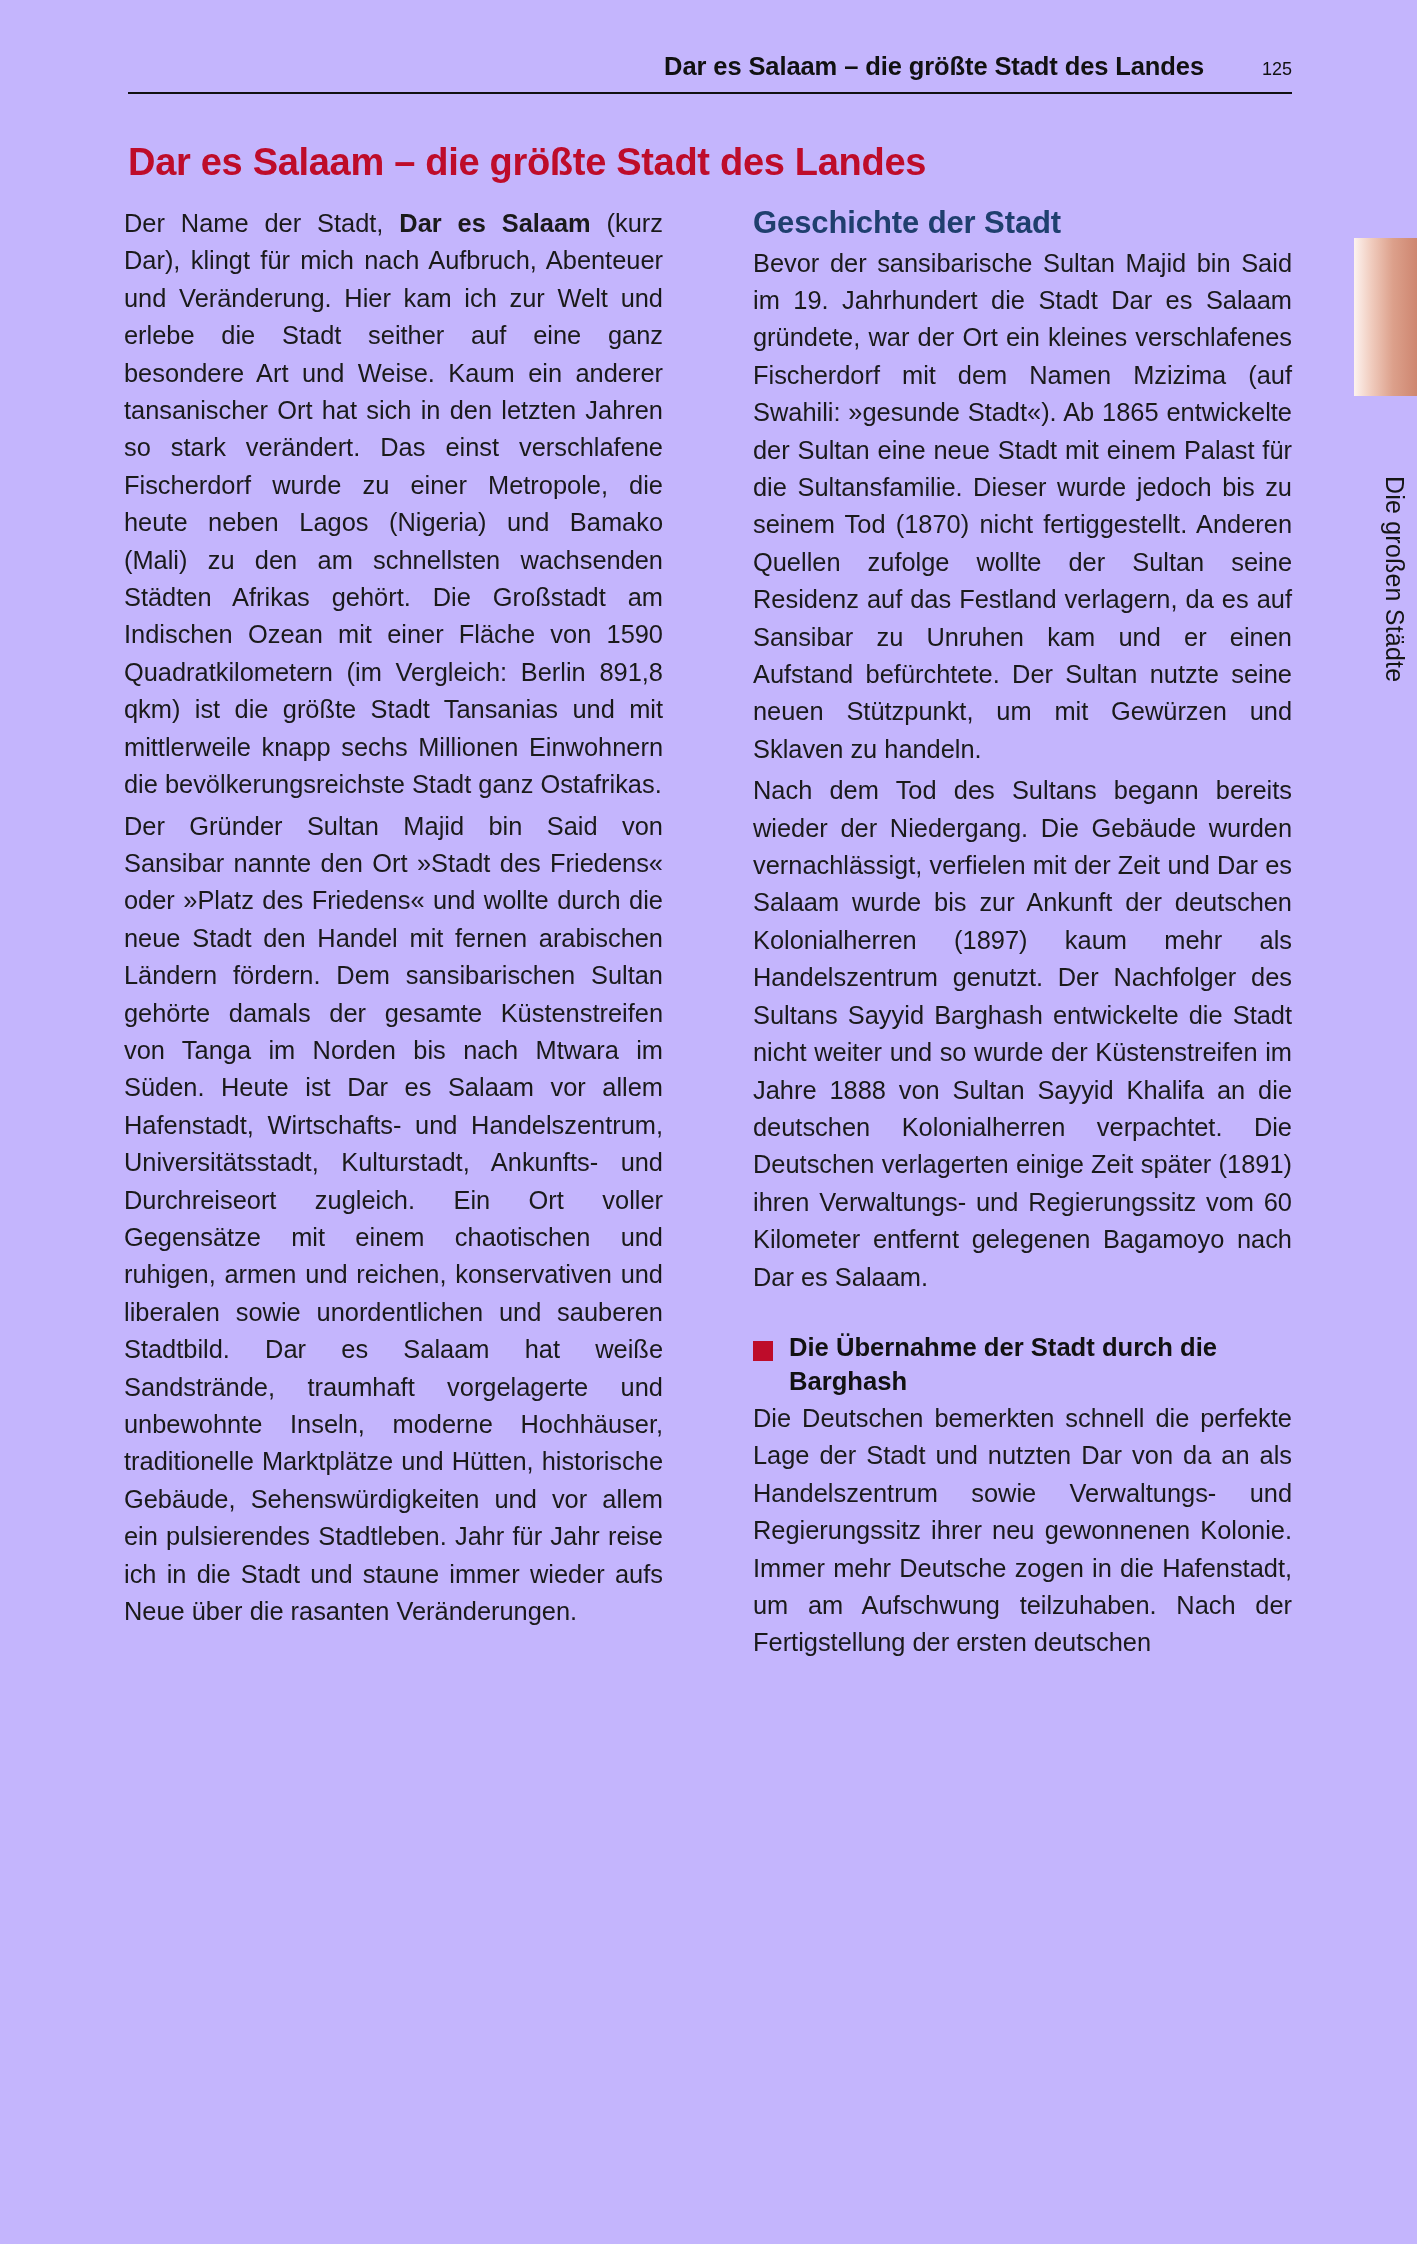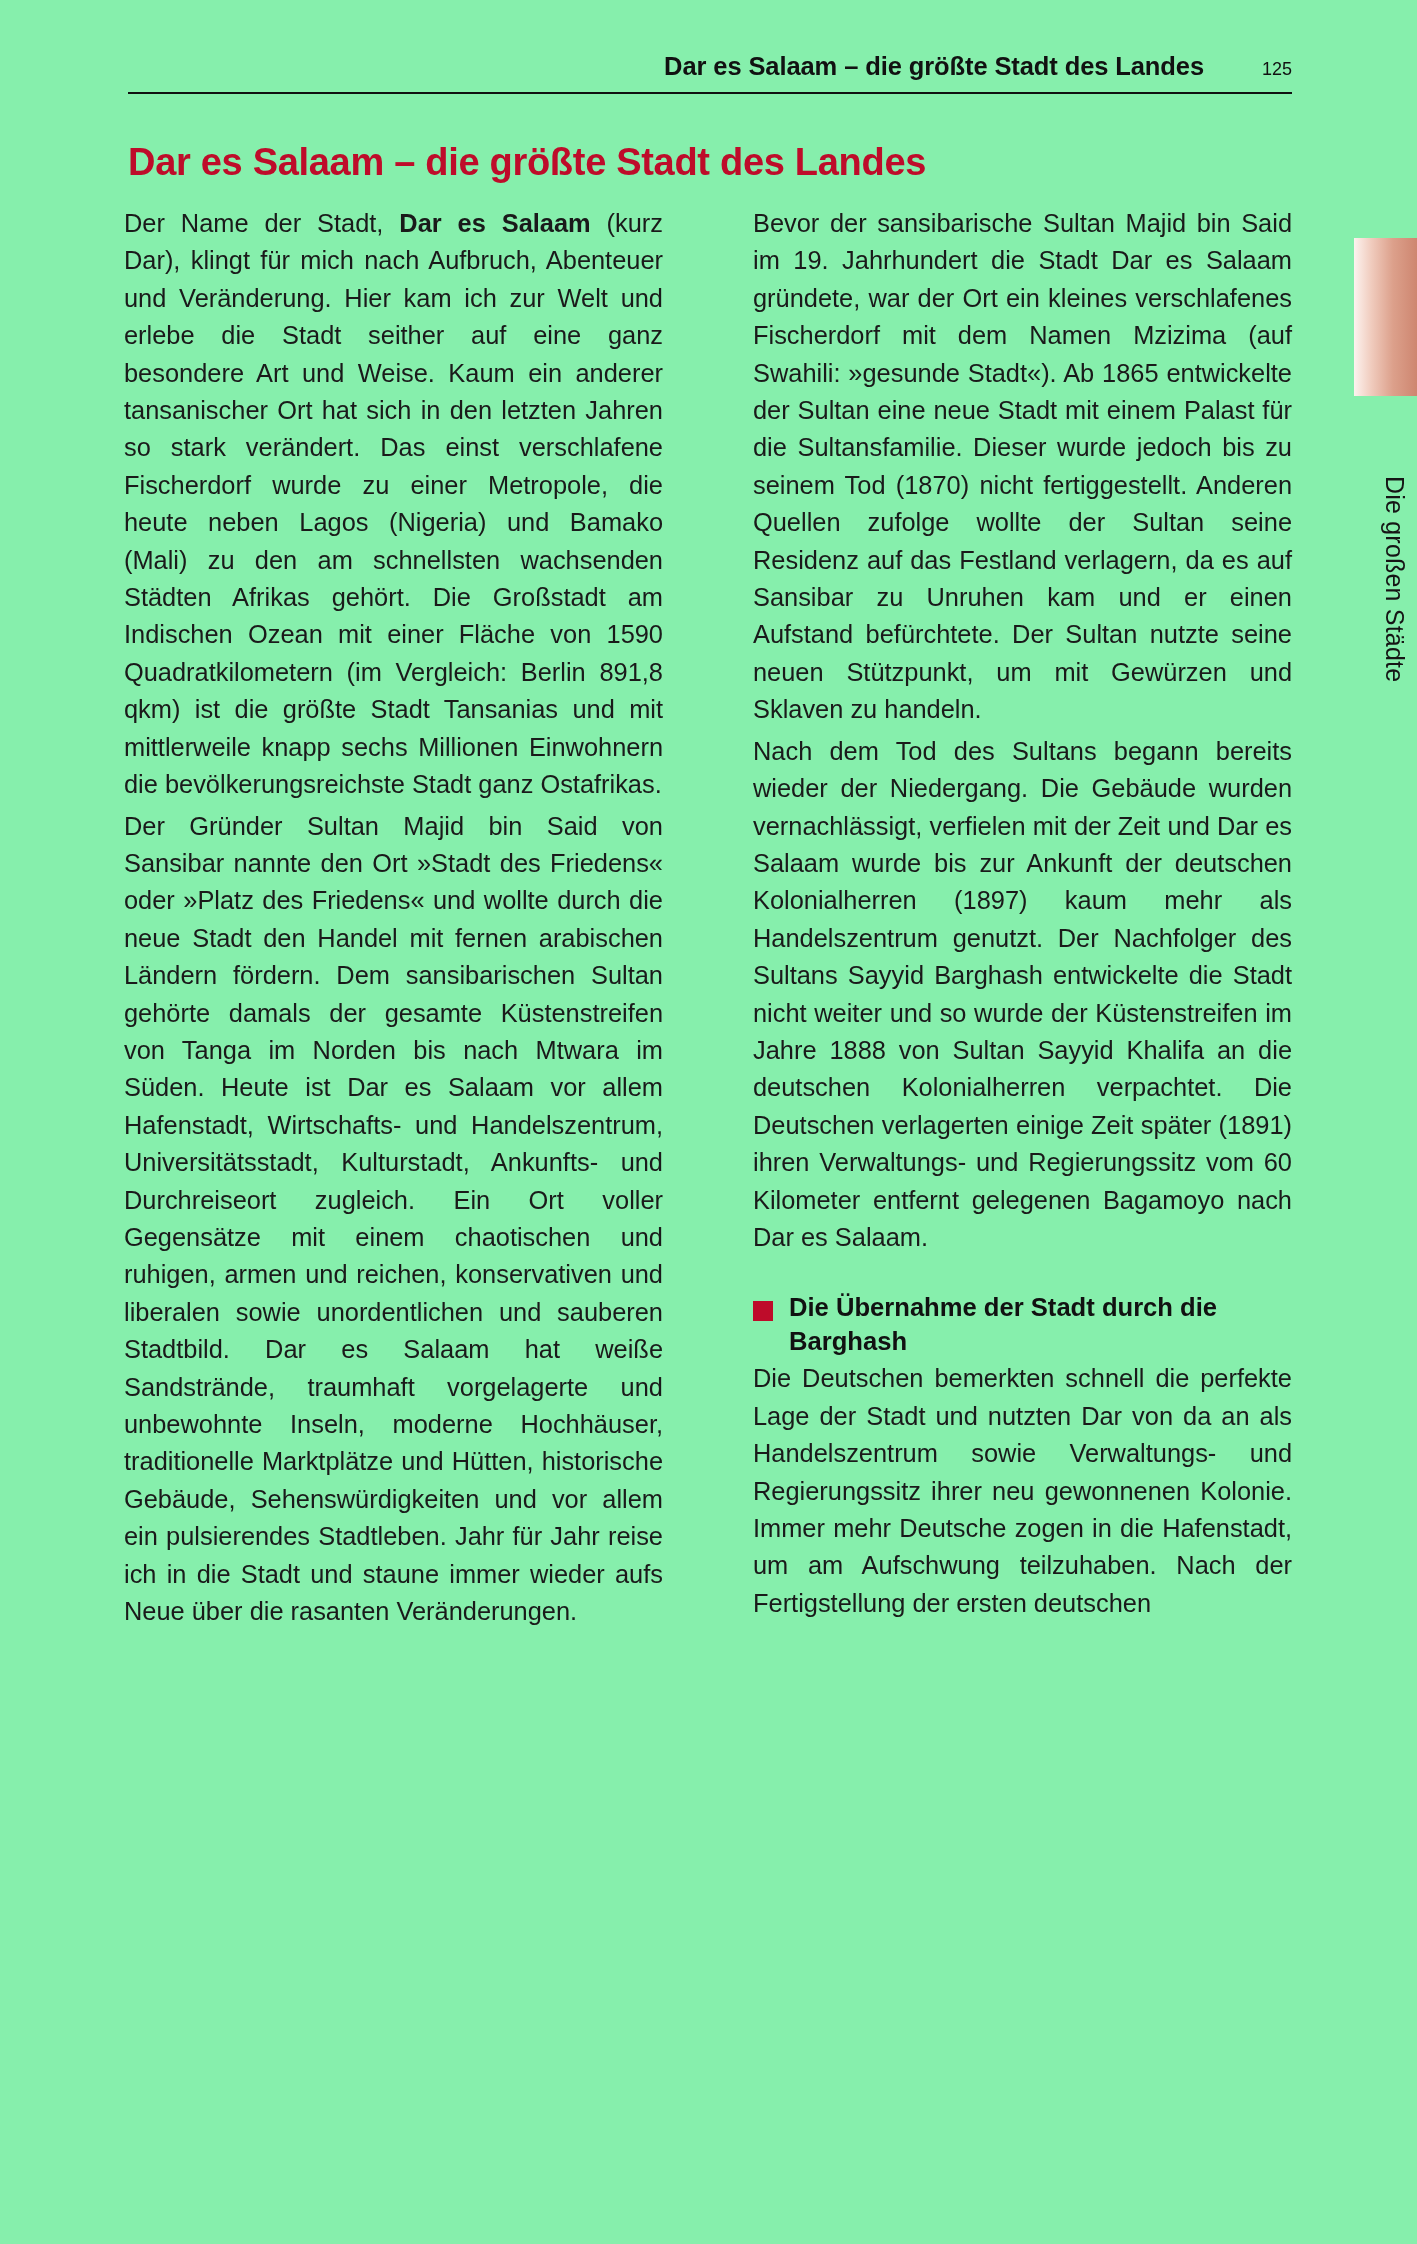--- a/index.html
+++ b/index.html
@@ -12,21 +12,21 @@
     height: 2244px;
     position: relative;
     font-family: "Liberation Sans", sans-serif;
     overflow: hidden;
   }
 
   
   .page {
     position: absolute;
     inset: 0;
-    background: #86efac;
+    background: #c4b5fd;
   }
 
   
   .running-head {
     position: absolute;
     left: 128px;
     right: 125px;
     top: 52px;
     display: flex;
     align-items: baseline;
@@ -172,20 +172,21 @@
   <h1 class="article-title">Dar es Salaam – die größte Stadt des Landes</h1>
 
   <div class="columns">
 
     <div class="col">
       <p class="body"><span>Der Name der Stadt, </span><b>Dar es Salaam</b><span> (kurz Dar), klingt für mich nach Aufbruch, Abenteuer und Veränderung. Hier kam ich zur Welt und erlebe die Stadt seither auf eine ganz besondere Art und Weise. Kaum ein anderer tansanischer Ort hat sich in den letzten Jahren so stark verändert. Das einst verschlafene Fischerdorf wurde zu einer Metropole, die heute neben Lagos (Nigeria) und Bamako (Mali) zu den am schnellsten wachsenden Städten Afrikas gehört. Die Großstadt am Indischen Ozean mit einer Fläche von 1590 Quadratkilometern (im Vergleich: Berlin 891,8 qkm) ist die größte Stadt Tansanias und mit mittlerweile knapp sechs Millionen Einwohnern die bevölkerungsreichste Stadt ganz Ostafrikas.</span></p>
       <p class="body">Der Gründer Sultan Majid bin Said von Sansibar nannte den Ort »Stadt des Friedens« oder »Platz des Friedens« und wollte durch die neue Stadt den Handel mit fernen arabischen Ländern fördern. Dem sansibarischen Sultan gehörte damals der gesamte Küstenstreifen von Tanga im Norden bis nach Mtwara im Süden. Heute ist Dar es Salaam vor allem Hafenstadt, Wirtschafts- und Handelszentrum, Universitätsstadt, Kulturstadt, Ankunfts- und Durchreiseort zugleich. Ein Ort voller Gegensätze mit einem chaotischen und ruhigen, armen und reichen, konservativen und liberalen sowie unordentlichen und sauberen Stadtbild. Dar es Salaam hat weiße Sandstrände, traumhaft vorgelagerte und unbewohnte Inseln, moderne Hochhäuser, traditionelle Marktplätze und Hütten, historische Gebäude, Sehenswürdigkeiten und vor allem ein pulsierendes Stadtleben. Jahr für Jahr reise ich in die Stadt und staune immer wieder aufs Neue über die rasanten Veränderungen.</p>
     </div>
 
     <div class="col">
+      <h2 class="section-heading">Geschichte der Stadt</h2>
       <p class="body">Bevor der sansibarische Sultan Majid bin Said im 19. Jahrhundert die Stadt Dar es Salaam gründete, war der Ort ein kleines verschlafenes Fischerdorf mit dem Namen Mzizima (auf Swahili: »gesunde Stadt«). Ab 1865 entwickelte der Sultan eine neue Stadt mit einem Palast für die Sultansfamilie. Dieser wurde jedoch bis zu seinem Tod (1870) nicht fertiggestellt. Anderen Quellen zufolge wollte der Sultan seine Residenz auf das Festland verlagern, da es auf Sansibar zu Unruhen kam und er einen Aufstand befürchtete. Der Sultan nutzte seine neuen Stützpunkt, um mit Gewürzen und Sklaven zu handeln.</p>
       <p class="body">Nach dem Tod des Sultans begann bereits wieder der Niedergang. Die Gebäude wurden vernachlässigt, verfielen mit der Zeit und Dar es Salaam wurde bis zur Ankunft der deutschen Kolonialherren (1897) kaum mehr als Handelszentrum genutzt. Der Nachfolger des Sultans Sayyid Barghash entwickelte die Stadt nicht weiter und so wurde der Küstenstreifen im Jahre 1888 von Sultan Sayyid Khalifa an die deutschen Kolonialherren verpachtet. Die Deutschen verlagerten einige Zeit später (1891) ihren Verwaltungs- und Regierungssitz vom 60 Kilometer entfernt gelegenen Bagamoyo nach Dar es Salaam.</p>
 
       <div class="sub-heading">
         <span class="sub-heading-bullet"></span>
         <span class="sub-heading-text">Die Übernahme der Stadt durch die Barghash</span>
       </div>
 
       <p class="body">Die Deutschen bemerkten schnell die perfekte Lage der Stadt und nutzten Dar von da an als Handelszentrum sowie Verwaltungs- und Regierungssitz ihrer neu gewonnenen Kolonie. Immer mehr Deutsche zogen in die Hafenstadt, um am Aufschwung teilzuhaben. Nach der Fertigstellung der ersten deutschen</p>
     </div>

